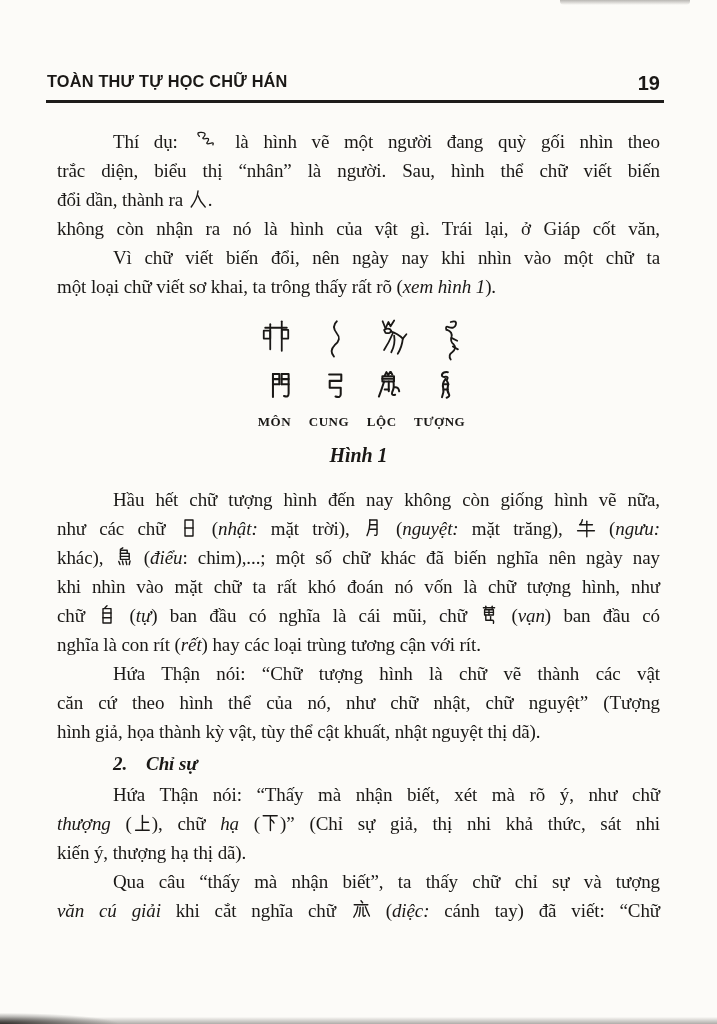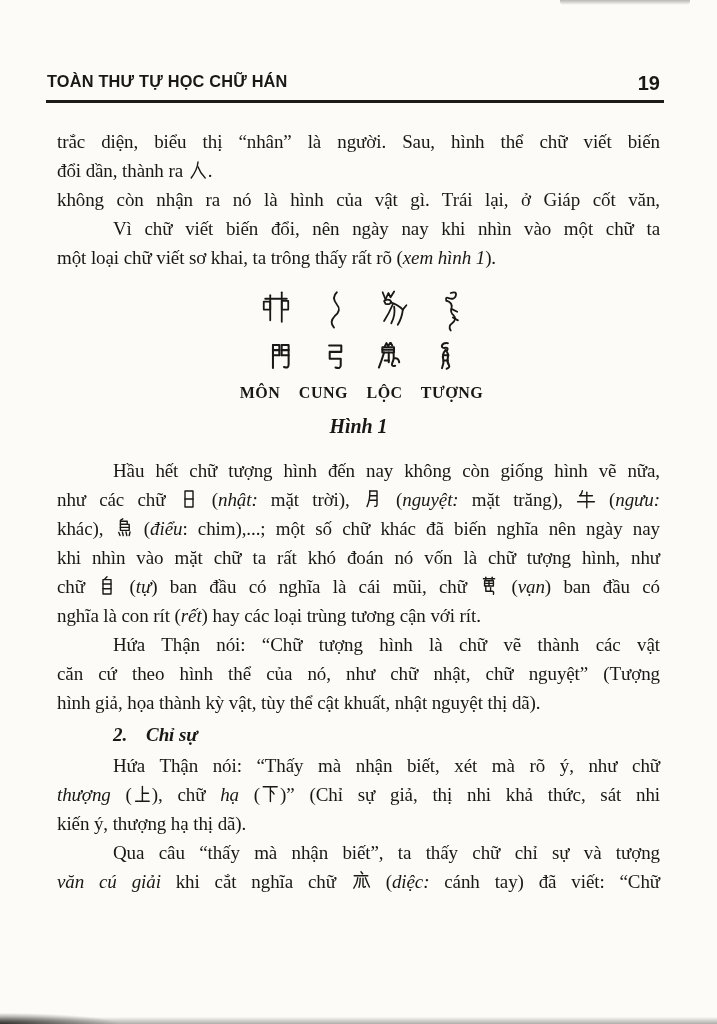--- a/index.html
+++ b/index.html
@@ -24,21 +24,21 @@
   svg.cjk path,svg.oracle path,svg.kneel path{stroke:#1a1816;fill:none;
       stroke-width:7;stroke-linecap:round;stroke-linejoin:round;}
   svg.oracle path{stroke-width:5;}
   svg.kneel path{stroke-width:6;}
   
   .figure{margin:17px 0 18px 0;text-align:center;}
   .o-row{display:flex;justify-content:center;align-items:flex-end;gap:22px;margin:0 0 9px 8px;}
   .o-row svg{width:36px;height:44px;}
   .m-row{display:flex;justify-content:center;gap:26px;margin:0 0 10px 8px;}
   .m-row svg{width:29px;height:29px;}
-  .f-caption{font-weight:bold;font-size:16px;line-height:24px;word-spacing:14px;
+  .f-caption{font-weight:bold;font-size:13px;line-height:24px;word-spacing:14px;
              letter-spacing:.5px;margin:0 0 9px 6px;}
   .f-label{font-weight:bold;font-style:italic;font-size:20px;line-height:24px;}
   
   .heading{margin:3px 0 2px 56px;font-weight:bold;font-style:italic;
            font-size:19px;line-height:29px;}
   .heading .num{margin-right:19px;}
   
   .scan-bottom{position:absolute;left:0;right:0;bottom:0;height:11px;pointer-events:none;
       background:linear-gradient(to top, rgba(50,45,40,.38), rgba(50,45,40,0) 65%),
                  radial-gradient(170px 16px at 0% 100%, rgba(18,16,14,.85), rgba(18,16,14,0) 70%);}
@@ -51,20 +51,23 @@
 <div class="page">
   <div class="scan-top"></div>
 
   <div class="hdr">
     <span class="hdr-title">TOÀN THƯ TỰ HỌC CHỮ HÁN</span>
     <span class="hdr-num">19</span>
   </div>
 
   <div class="bodytxt">
     <div class="para">
+        <div class="tline first"><span>Thí dụ: </span><svg class="kneel" viewBox="0 0 130 100">
+            <path d="M34 28 Q16 8 44 10 Q72 12 54 32 Q44 42 62 39 Q86 34 72 54 Q61 68 88 60 Q103 55 97 68"></path>
+          </svg><span> là hình vẽ một người đang quỳ gối nhìn theo</span></div>
         <div class="tline"><span>trắc diện, biểu thị “nhân” là người. Sau, hình thể chữ viết biến</span></div>
         <div class="tline end"><span>đổi dần, thành ra </span><svg class="cjk" viewBox="0 0 100 100" aria-label="人">
             <path d="M50 10 Q47 48 16 90"></path>
             <path d="M50 34 Q60 64 86 90"></path>
           </svg><span>.</span></div>
       </div>
     <div class="para">
         <div class="tline"><span>không còn nhận ra nó là hình của vật gì. Trái lại, ở Giáp cốt văn,</span></div>
         <div class="tline first"><span>Vì chữ viết biến đổi, nên ngày nay khi nhìn vào một chữ ta</span></div>
         <div class="tline end"><span>một loại chữ viết sơ khai, ta trông thấy rất rõ (</span><span class="it">xem hình 1</span><span>).</span></div>

